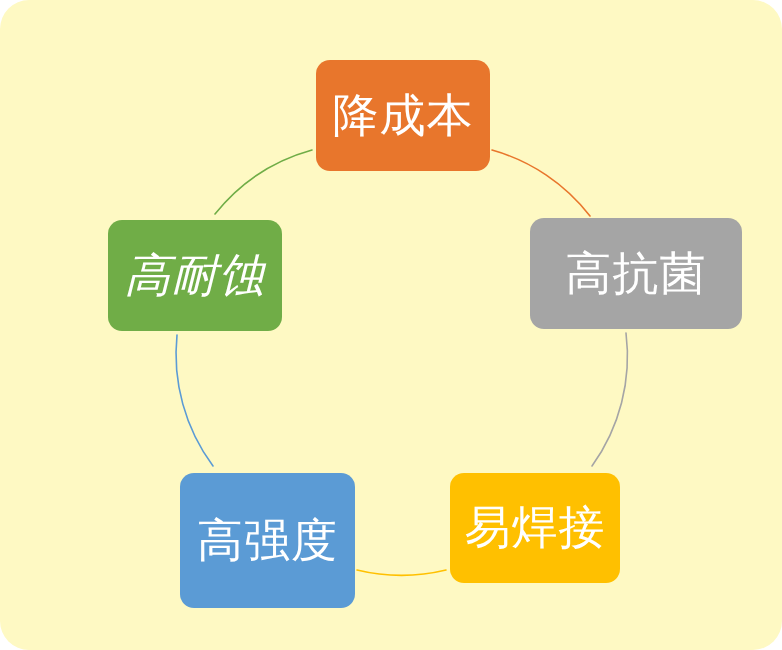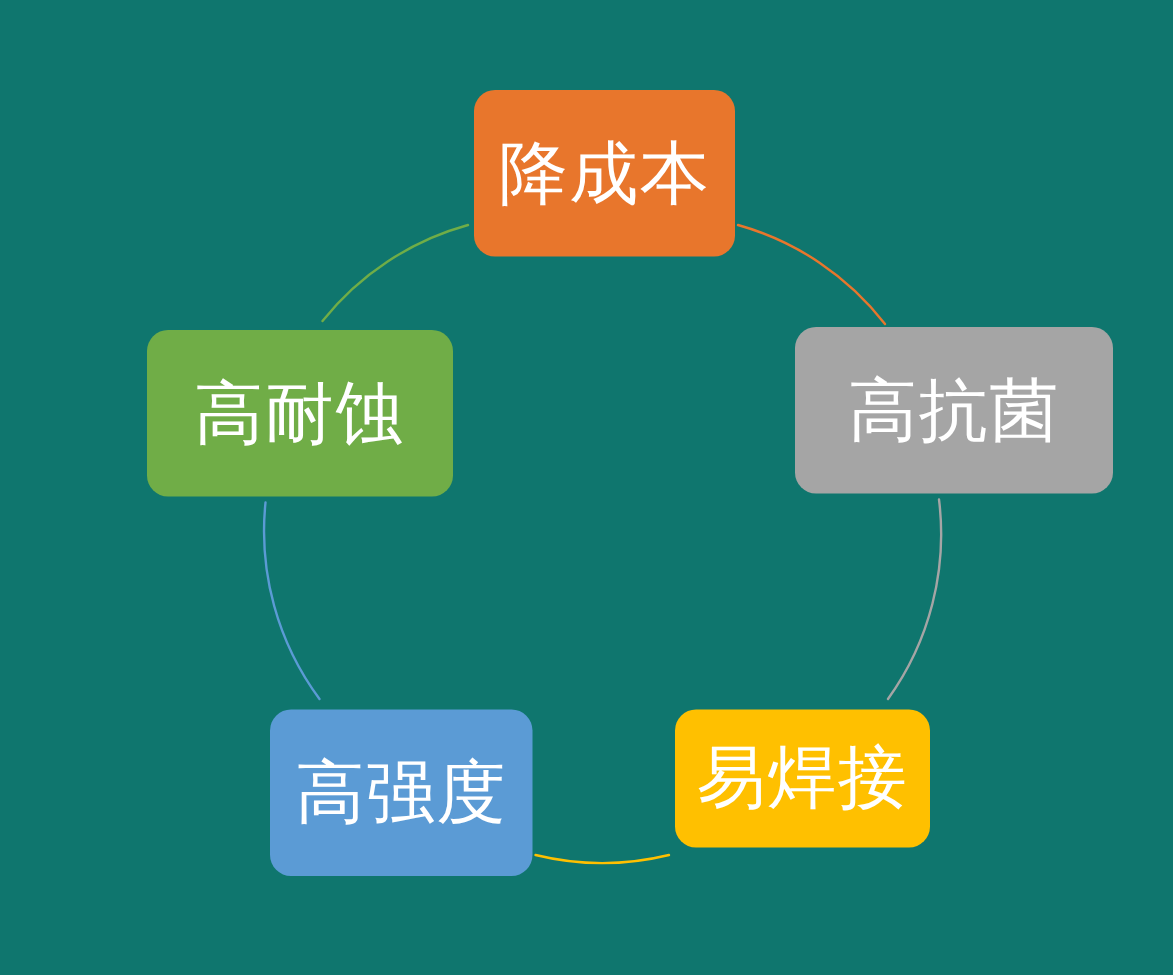--- a/index.html
+++ b/index.html
@@ -10,21 +10,22 @@
   body {
     width: 782px;
     height: 650px;
     font-family: "Liberation Sans", "DejaVu Sans", sans-serif;
     overflow: hidden;
   }
   #diagram-canvas {
     position: relative;
     width: 782px;
     height: 650px;
-    background: #0f766e;
+    background: #fef9c3;
+    border-radius: 29px;
   }
   #arc-layer {
     position: absolute;
     left: 0;
     top: 0;
     width: 782px;
     height: 650px;
   }
   .node-box {
     position: absolute;
@@ -45,27 +46,27 @@
     display: block;
     padding-bottom: 2px;
   }
   #node-reduce-cost {
     left: 316px;  top: 60px;  width: 174px; height: 111px;
   }
   #node-antibacterial {
     left: 530px;  top: 218px; width: 212px; height: 111px;
   }
   #node-weldable {
-    left: 450px;  top: 473px; width: 170px; height: 92px; text-align: center;
+    left: 450px;  top: 473px; width: 170px; height: 110px; text-align: center;
   }
   #node-strength {
-    left: 180px;  top: 473px; width: 175px; height: 111px;
+    left: 180px;  top: 473px; width: 175px; height: 135px;
   }
   #node-corrosion {
-    left: 98px;   top: 220px; width: 204px; height: 111px;
+    left: 108px;   top: 220px; width: 174px; height: 111px; font-style: italic;
   }
 </style>
 </head>
 <body style="background: rgb(255, 255, 255);">
 
 <div id="diagram-canvas">
 
   <svg id="arc-layer" viewBox="0 0 782 650" xmlns="http://www.w3.org/2000/svg">
 
     <path d="M 492 150 A 188 188 0 0 1 590 216" fill="none" stroke="#E8762C" stroke-width="1.6" stroke-linecap="round"></path>

